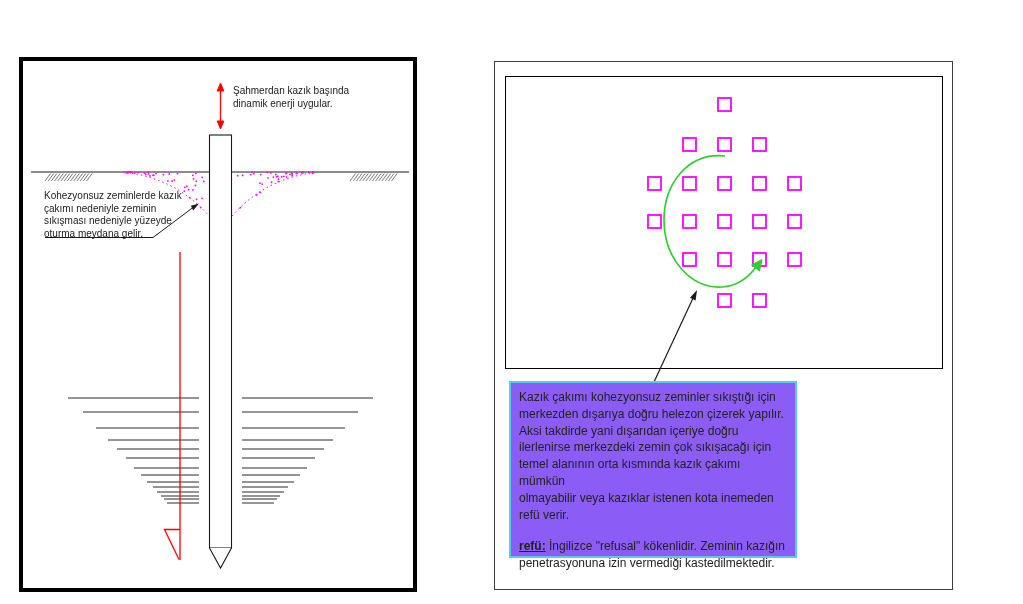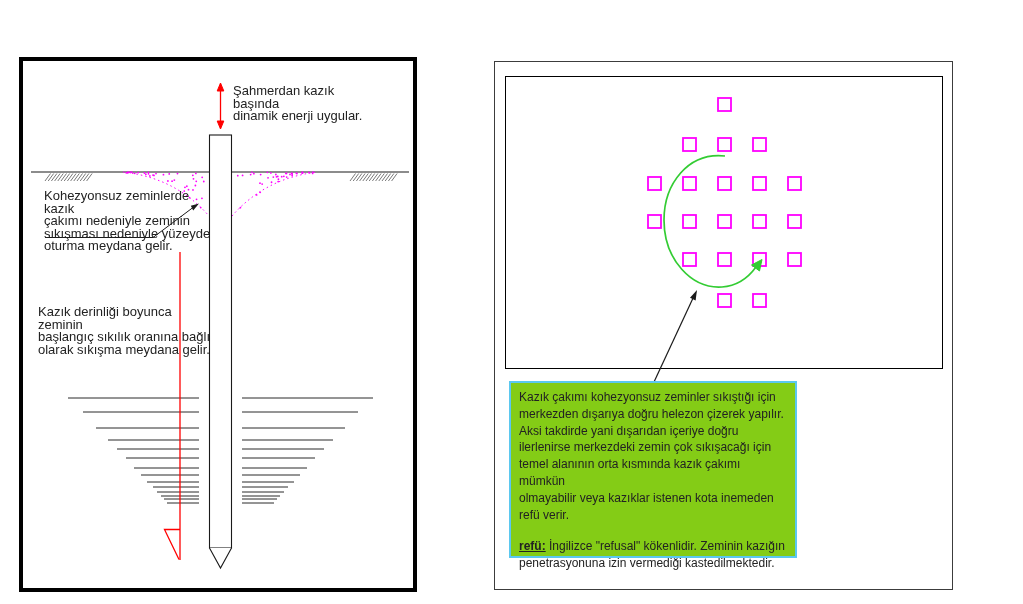--- a/index.html
+++ b/index.html
@@ -14,28 +14,28 @@
   .panel-right-outer{
     position:absolute;left:494px;top:61px;width:459px;height:529px;
     border:1px solid #3c3c3c;box-sizing:border-box;background:#fff;
   }
   .panel-right-inner{
     position:absolute;left:505px;top:76px;width:438px;height:293px;
     border:1px solid #000;box-sizing:border-box;background:#fff;
   }
   .note-box{
     position:absolute;left:509px;top:381px;width:288px;height:177px;
-    border:2px solid var(--note-border,#5bc8f0);box-sizing:border-box;background:#84cc16;
+    border:2px solid var(--note-border,#5bc8f0);box-sizing:border-box;background:#8b5cf6;
     padding:6px 8px;font-size:12px;line-height:16.8px;
   }
   .pre{white-space:pre-line;}
   .note-para{margin:0;}
   .refu-line{margin:15px 0 0 0;}
   .refu-term{font-weight:bold;text-decoration:underline;}
-  .ann{position:absolute;font-size:13px;line-height:12.5px;}
+  .ann{position:absolute;font-size:10px;line-height:12.5px;}
   .ann-hammer{left:233px;top:85px;width:140px;}
   .ann-settle{left:44px;top:190px;width:170px;}
   .ann-depth{left:38px;top:306px;width:175px;}
   #art{position:absolute;left:0;top:0;width:1023px;height:604px;}
 </style>
 </head>
 <body>
 
 <div class="stage">
 
@@ -247,23 +247,20 @@
       <path d="M697,290 L695.6,300.5 L690,297.7 Z" fill="#1a1a1a"></path>
     </g>
   </svg>
 
   <div class="ann ann-hammer pre">Şahmerdan kazık başında
 dinamik enerji uygular.</div>
   <div class="ann ann-settle pre">Kohezyonsuz zeminlerde kazık
 çakımı nedeniyle zeminin
 sıkışması nedeniyle yüzeyde
 oturma meydana gelir.</div>
-  <div class="ann ann-depth pre">Kazık derinliği boyunca zeminin
-başlangıç sıkılık oranına bağlı
-olarak sıkışma meydana gelir.</div>
 
   <div class="note-box">
     <p class="note-para pre">Kazık çakımı kohezyonsuz zeminler sıkıştığı için
 merkezden dışarıya doğru helezon çizerek yapılır.
 Aksi takdirde yani dışarıdan içeriye doğru
 ilerlenirse merkezdeki zemin çok sıkışacağı için
 temel alanının orta kısmında kazık çakımı mümkün
 olmayabilir veya kazıklar istenen kota inemeden
 refü verir.</p>
     <p class="note-para refu-line pre"><span class="refu-term">refü:</span><span> İngilizce "refusal" kökenlidir. Zeminin kazığın

